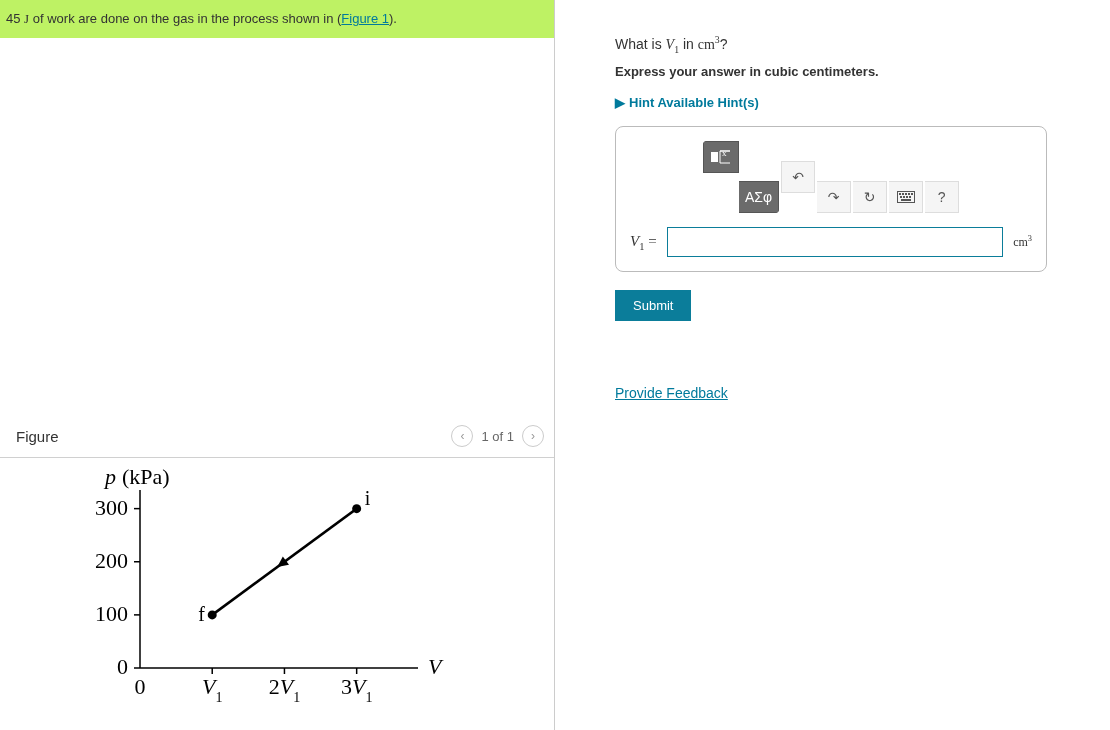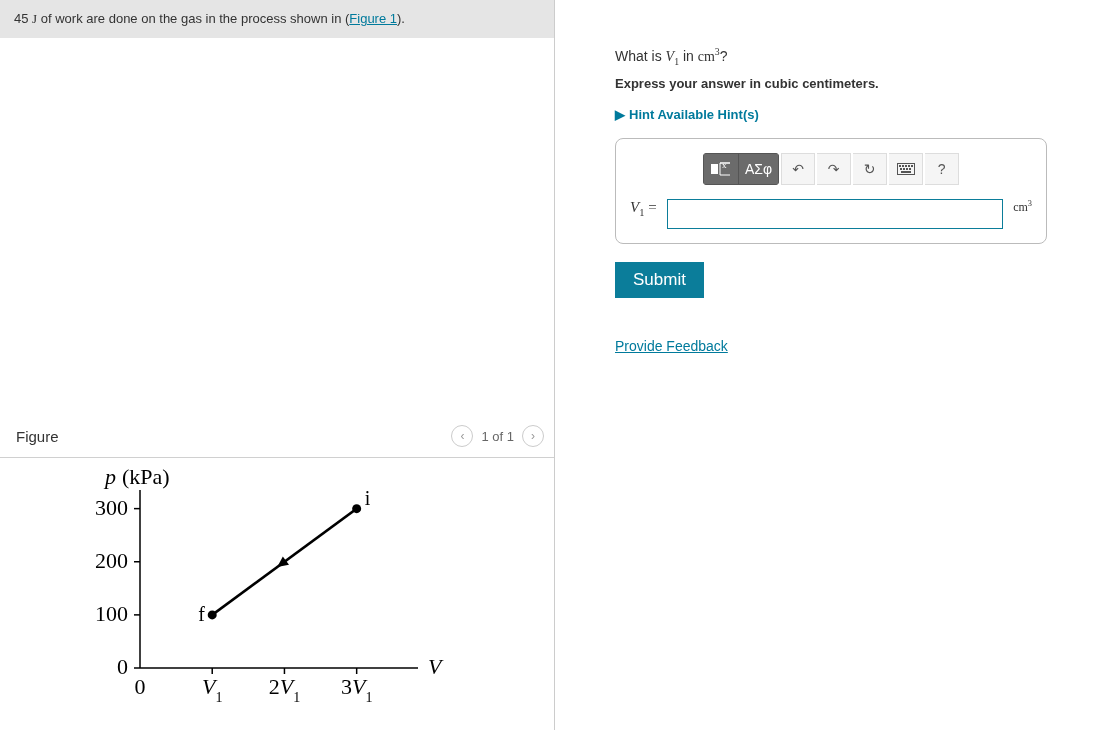--- a/index.html
+++ b/index.html
@@ -13,22 +13,22 @@
     overflow: hidden;
     display: flex;
   }
   .left-pane {
     width: 555px;
     display: flex;
     flex-direction: column;
     border-right: 1px solid #ccc;
   }
   .problem-statement {
-    background: #e5e5e5;
-    padding: 10px 14px;
+    background: #bef264;
+    padding: 10px 6px;
     font-size: 13px;
     line-height: 1.4;
   }
   .figlink { color: #007a9c; text-decoration: underline; cursor: pointer; }
   .spacer { flex: 1; }
   .figure-header {
     display: flex;
     align-items: center;
     justify-content: space-between;
     padding: 2px 10px 10px 16px;
@@ -59,21 +59,21 @@
     overflow-y: scroll;
     padding: 10px 0 0 60px;
   }
   .figure-body::-webkit-scrollbar { width: 16px; }
   .figure-body::-webkit-scrollbar-track { background: #f0f0f0; }
   .figure-body::-webkit-scrollbar-thumb { background: #c8c8c8; border: 1px solid #aaa; }
   .figure-body::-webkit-scrollbar-button { background: #e8e8e8; height: 16px; border: 1px solid #bbb; }
 
   .right-pane {
     flex: 1;
-    padding: 12px 30px 0 60px;
+    padding: 0 30px 0 60px;
   }
   .question-block { margin-top: 34px; }
   .q-text { font-size: 14px; margin-bottom: 10px; }
   .q-instr { font-size: 13px; font-weight: bold; margin-bottom: 16px; }
   .hint-toggle {
     color: #007a9c;
     font-weight: bold;
     font-size: 13px;
     cursor: pointer;
     display: flex;
@@ -110,48 +110,48 @@
     color: #fff;
     border: 1px solid #555;
     cursor: pointer;
     font-size: 14px;
   }
   .tb-btn.light {
     background: #f5f5f5;
     color: #555;
     border: 1px solid #ddd;
   }
-  .tb-btn + .tb-btn { border-left: none; }
+  .tb-btn + .tb-btn { border-left: none; margin-top: 40px; }
   .answer-row {
     display: flex;
-    align-items: flex-start;
+    align-items: center;
     gap: 10px;
     font-size: 15px;
     font-family: 'Times New Roman', serif;
   }
   .answer-input {
     flex: 1;
     height: 30px;
     border: 1.5px solid #0b7d9a;
     padding: 2px 6px;
     font-size: 14px;
   }
   .unit { font-family: 'Times New Roman', serif; font-size: 12px; }
   .submit-btn {
     margin-top: 18px;
     background: #0b7d9a;
     color: #fff;
     border: none;
     padding: 8px 18px;
-    font-size: 17px;
+    font-size: 13px;
     cursor: pointer;
   }
   .feedback-link {
     display: inline-block;
-    margin-top: 40px;
+    margin-top: 64px;
     color: #007a9c;
     text-decoration: underline;
     font-size: 14px;
     cursor: pointer;
   }
   sub { font-size: 0.7em; }
   sup { font-size: 0.7em; }
   .serif { font-family: 'Times New Roman', serif; }
 </style>
 </head>

